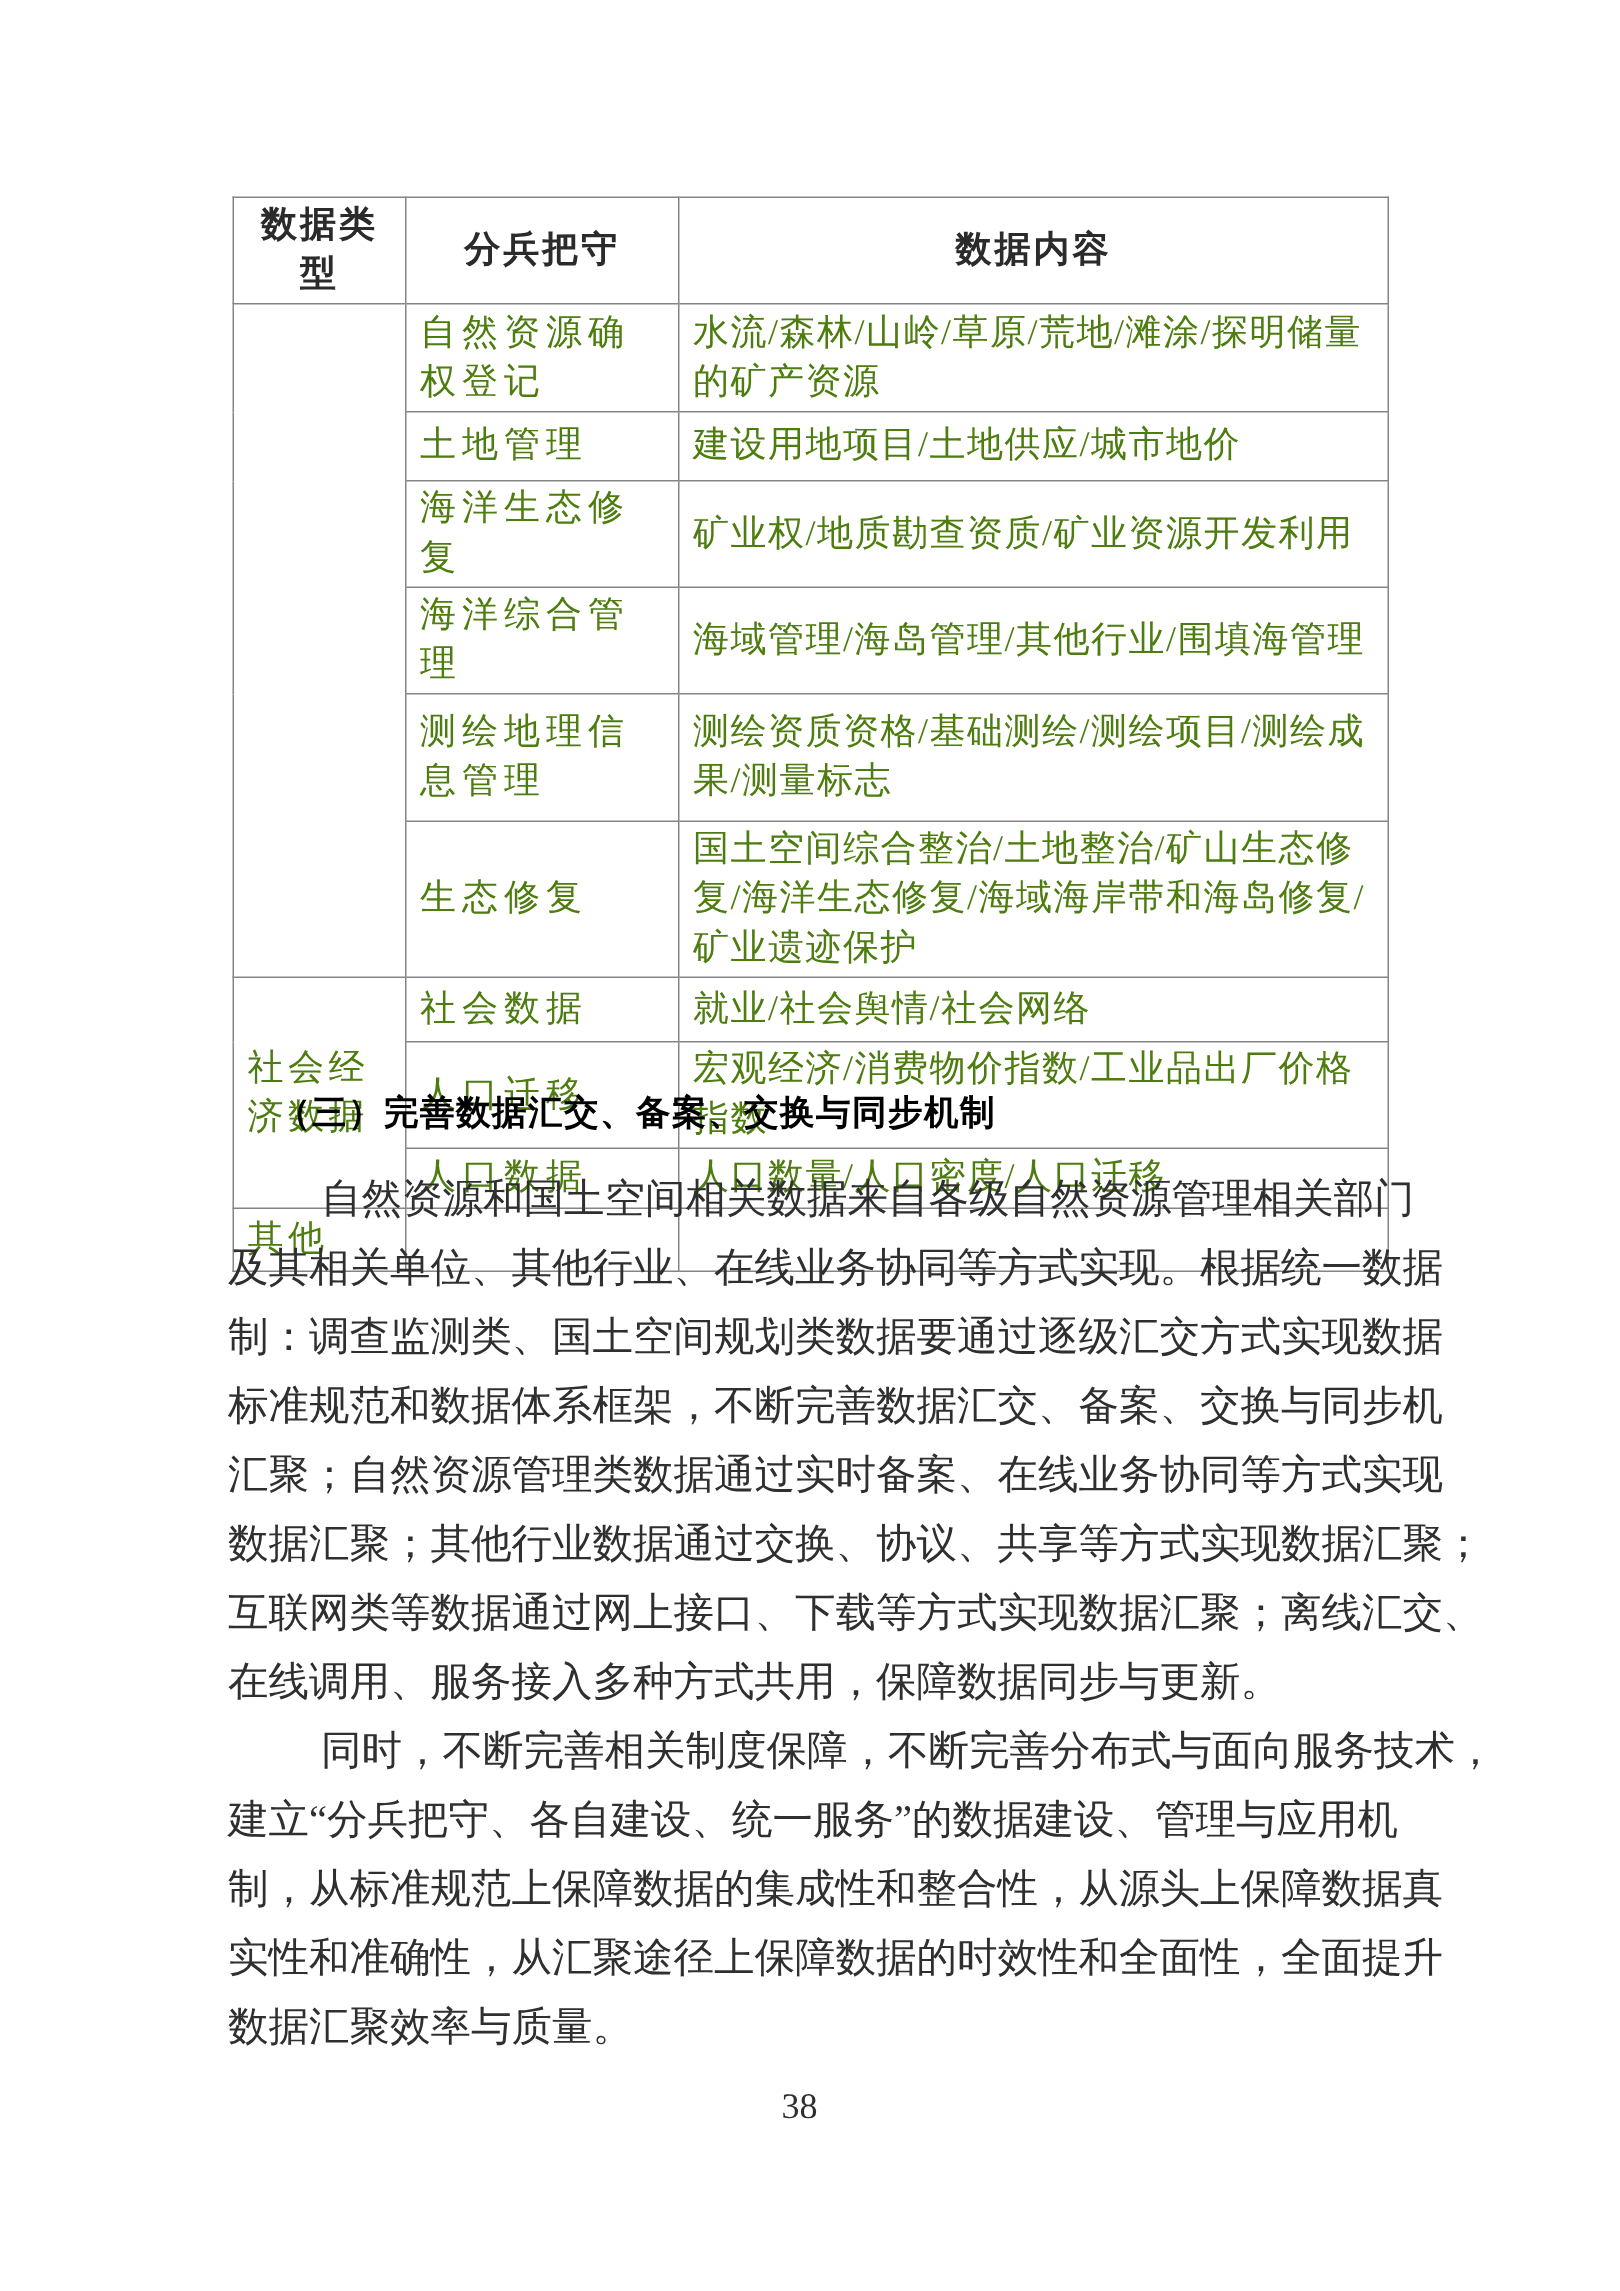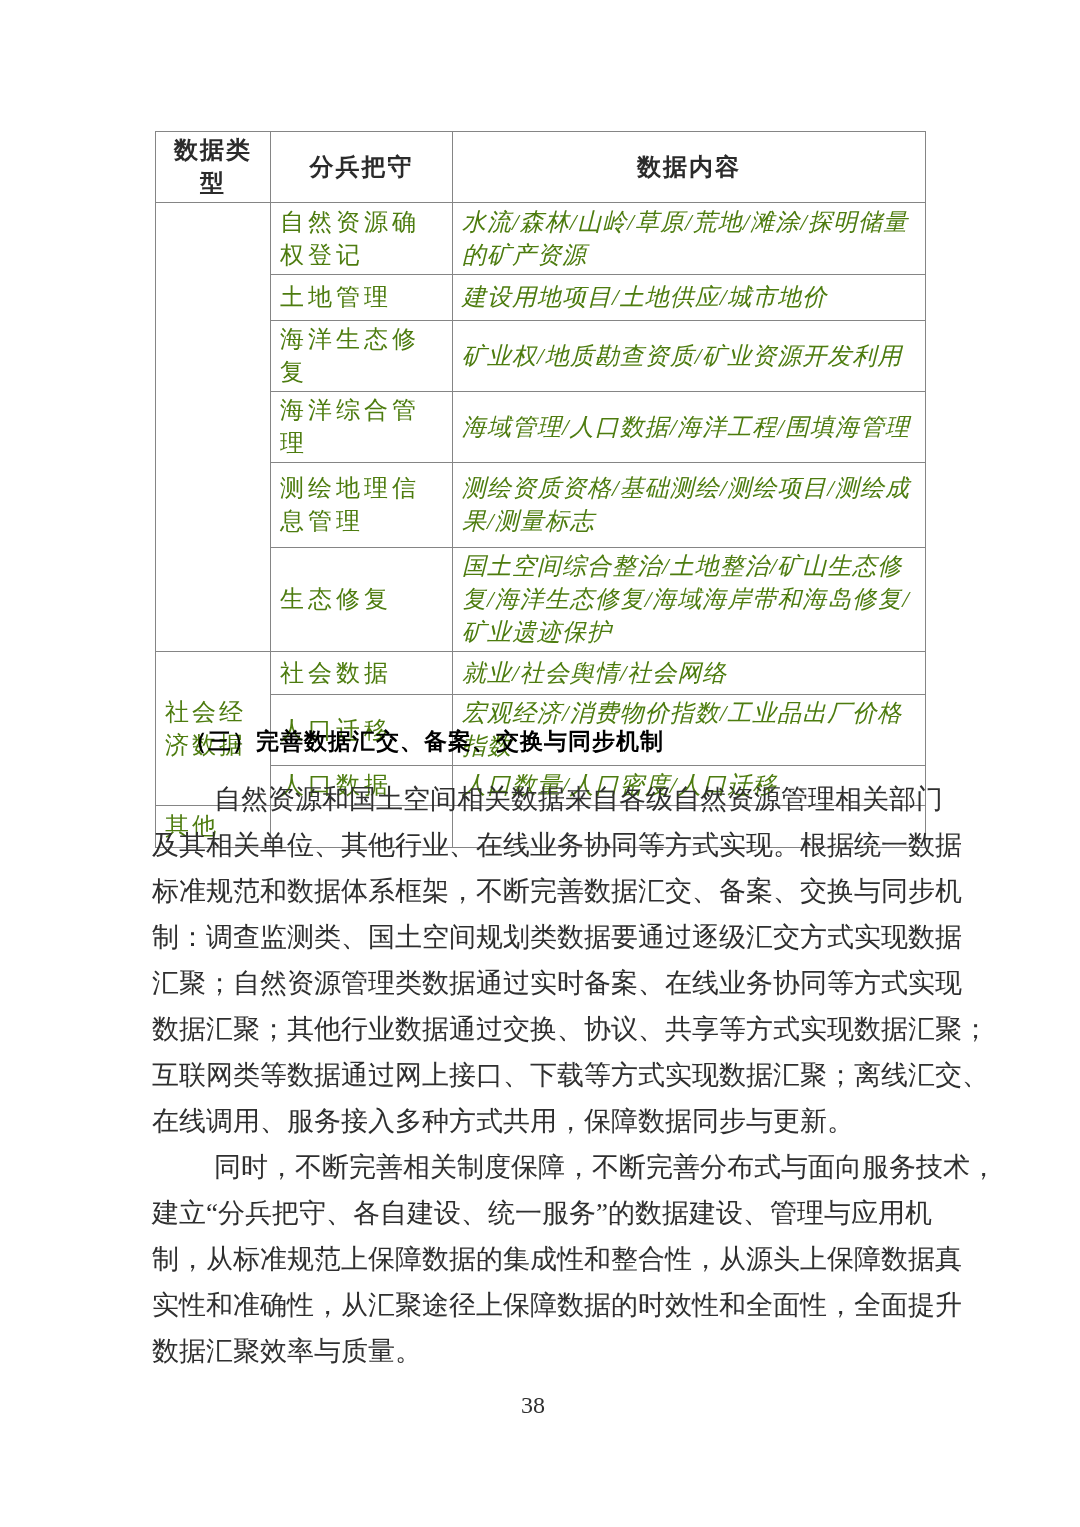--- a/index.html
+++ b/index.html
@@ -38,21 +38,21 @@
     overflow: hidden;
   }
   table.doc-table th {
     text-align: center;
     font-weight: bold;
     letter-spacing: 2px;
     color: #2b2b2b;
   }
   td.typecell { letter-spacing: 3px; line-height: 36px; }
   td.cat      { letter-spacing: 4px; }
-  td.con      { letter-spacing: 1px; font-style: italic; }
+  td.con      { letter-spacing: 1px; }
 
   tr.rh-head { height: 49px; }
   tr.rh-72   { height: 72px; }
   tr.rh-46   { height: 46px; }
   tr.rh-43   { height: 43px; }
   tr.rh-37   { height: 37px; }
   tr.rh-85   { height: 85px; }
   tr.rh-65   { height: 65px; }
   tr.rh-42   { height: 42px; }
   tr.rh-40   { height: 40px; }
@@ -128,21 +128,21 @@
       <tr class="rh-46">
         <td class="cat">土地管理</td>
         <td class="con">建设用地项目/土地供应/城市地价</td>
       </tr>
       <tr class="rh-43">
         <td class="cat">海洋生态修复</td>
         <td class="con">矿业权/地质勘查资质/矿业资源开发利用</td>
       </tr>
       <tr class="rh-37">
         <td class="cat">海洋综合管理</td>
-        <td class="con">海域管理/人口数据/海洋工程/围填海管理</td>
+        <td class="con">海域管理/海岛管理/其他行业/围填海管理</td>
       </tr>
       <tr class="rh-85">
         <td class="cat">测绘地理信息管理</td>
         <td class="con">测绘资质资格/基础测绘/测绘项目/测绘成果/测量标志</td>
       </tr>
       <tr class="rh-65">
         <td class="cat">生态修复</td>
         <td class="con">国土空间综合整治/土地整治/矿山生态修复/海洋生态修复/海域海岸带和海岛修复/矿业遗迹保护</td>
       </tr>
       <tr class="rh-43">
@@ -165,22 +165,22 @@
       </tr>
     </tbody>
   </table>
 
   <div class="section-heading">（三）完善数据汇交、备案、交换与同步机制</div>
 
   <div class="body-text">
     <div>
       <div class="pline indent">自然资源和国土空间相关数据来自各级自然资源管理相关部门</div>
       <div class="pline">及其相关单位、其他行业、在线业务协同等方式实现。根据统一数据</div>
+      <div class="pline">制：调查监测类、国土空间规划类数据要通过逐级汇交方式实现数据</div>
       <div class="pline">标准规范和数据体系框架，不断完善数据汇交、备案、交换与同步机</div>
-      <div class="pline">制：调查监测类、国土空间规划类数据要通过逐级汇交方式实现数据</div>
       <div class="pline">汇聚；自然资源管理类数据通过实时备案、在线业务协同等方式实现</div>
       <div class="pline">数据汇聚；其他行业数据通过交换、协议、共享等方式实现数据汇聚；</div>
       <div class="pline">互联网类等数据通过网上接口、下载等方式实现数据汇聚；离线汇交、</div>
       <div class="pline short">在线调用、服务接入多种方式共用，保障数据同步与更新。</div>
     </div>
     <div>
       <div class="pline indent">同时，不断完善相关制度保障，不断完善分布式与面向服务技术，</div>
       <div class="pline">建立“分兵把守、各自建设、统一服务”的数据建设、管理与应用机</div>
       <div class="pline">制，从标准规范上保障数据的集成性和整合性，从源头上保障数据真</div>
       <div class="pline">实性和准确性，从汇聚途径上保障数据的时效性和全面性，全面提升</div>

